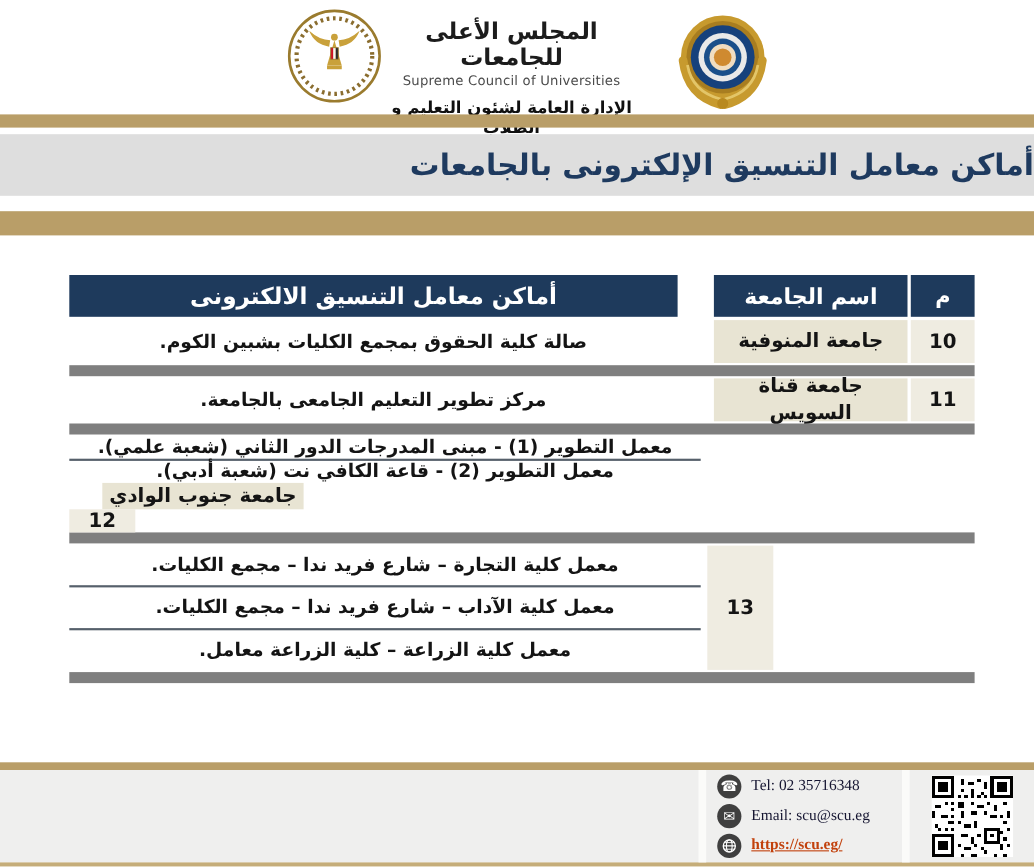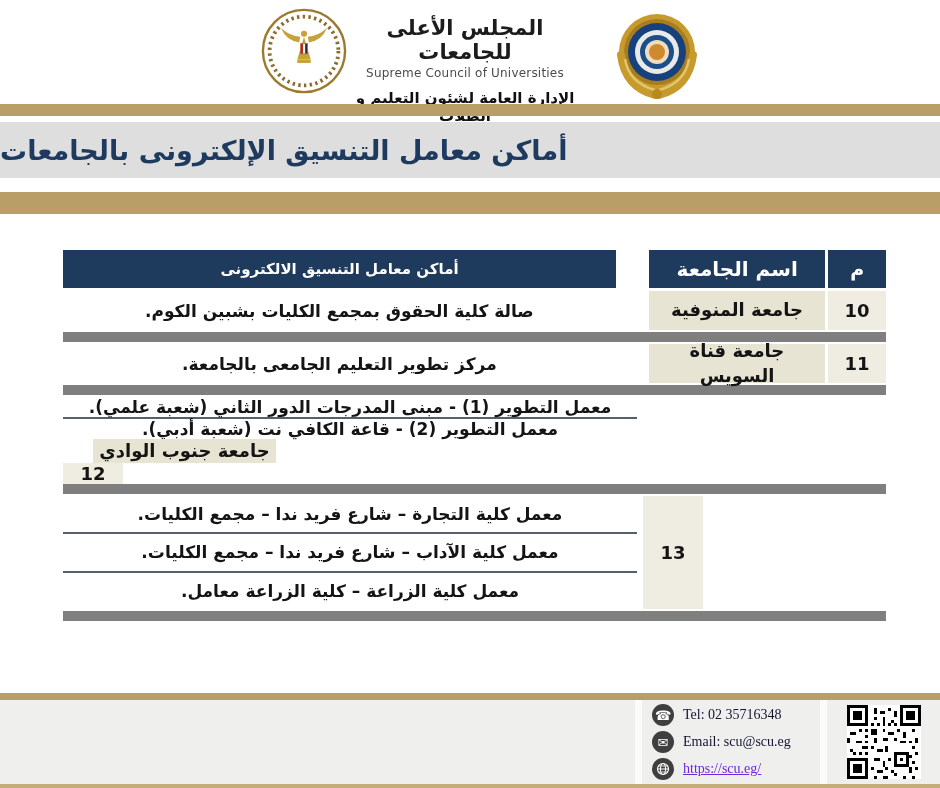--- a/index.html
+++ b/index.html
@@ -18,36 +18,36 @@
   .ministry-logo { position:absolute; left:261px; top:5px; width:86px; height:92px; }
   .header-text { position:absolute; left:348px; top:16px; width:234px; text-align:center; }
   .org-ar  { font-size:21px; font-weight:bold; color:#1c1c1c; direction:rtl; line-height:1.15; }
   .org-en  { font-size:12px; color:#4b4b4b; margin-top:2px; letter-spacing:.2px; }
   .dept-ar { font-size:15px; font-weight:bold; color:#101010; direction:rtl; margin-top:9px; }
   .scu-logo { position:absolute; left:611px; top:9px; width:92px; height:92px; }
 
   
   .tanbar1 { position:absolute; top:104px; left:0; width:100%; height:12px; background:#b99e68; }
   .banner  { position:absolute; top:122px; left:0; width:100%; height:56px; background:#dedede;
-             display:flex; align-items:center; justify-content:flex-start; }
+             display:flex; align-items:center; justify-content:flex-end; }
   .banner-text { font-size:27px; font-weight:bold; color:#1e3a5f; direction:rtl; }
   .tanbar2 { position:absolute; top:192px; left:0; width:100%; height:22px; background:#b99e68; }
 
   
   .uni-table { position:absolute; top:250px; left:63px; width:823px; }
   .t-row { display:flex; width:100%; }
   .c-loc { width:574px; }
   .c-uni { width:183px;margin-left:30px; }
   .c-num { width:60px;  }
   .c-gap { width:3px; background:transparent; }
 
   .t-head { height:38px; margin-bottom:3px; }
   .t-head .cell { background:#1e3a5c; color:#ffffff; display:flex; align-items:center; justify-content:center;
                   font-weight:bold; direction:rtl; }
-  .t-head .c-loc { font-size:15px; }
+  .t-head .c-loc { font-size:21px; }
   .t-head .c-uni { font-size:20px; }
   .t-head .c-num { font-size:19px; }
 
   .t-group .c-loc { background:#ffffff; display:flex; flex-direction:column; }
   .loc-line { flex:1; display:flex; align-items:center; justify-content:center;
               font-size:17px; font-weight:bold; color:#141414; direction:rtl; padding:0 10px; }
   .loc-line:not(:last-child) { border-bottom:2px solid #56606b; }
   .t-group .c-uni { background:#e8e4d3; display:flex; align-items:center; justify-content:center;
                     font-size:18px; font-weight:bold; color:#141414; direction:rtl; text-align:center; padding:0 6px; line-height:1.35; }
   .t-group .c-num { background:#efece1; display:flex; align-items:center; justify-content:center;
@@ -62,21 +62,21 @@
   .f-tan    { height:7px;  background:#b99e68; }
   .f-band   { height:84px; background:#efefee; display:flex; }
   .f-bottom { height:4px;  background:#c5ad79; }
   .f-left { flex:1; }
   .f-div  { width:7px; background:#fbfbf9; }
   .contact { width:178px; display:flex; flex-direction:column; justify-content:center; gap:5px; padding:4px 2px 4px 10px; }
   .c-row { display:flex; align-items:center; gap:9px; }
   .c-icon { width:22px; height:22px; border-radius:50%; background:#3f3f3f; color:#fff;
             display:flex; align-items:center; justify-content:center; font-size:13px; flex:none; line-height:1; }
   .c-text { font-family:"Liberation Serif", serif; font-weight:normal; font-size:14px; color:#141430; white-space:nowrap; }
-  .c-link { font-family:"Liberation Serif", serif; font-weight:normal; font-size:14px; color:#6d28d9;
+  .c-link { font-family:"Liberation Serif", serif; font-weight:bold; font-size:14px; color:#c2410c;
             text-decoration:underline; white-space:nowrap; }
   .qr-panel { width:113px; display:flex; align-items:center; justify-content:center; }
   .qr-svg { width:74px; height:74px; background:#fff; display:block; }
 </style>
 </head>
 <body>
 
 <div class="page">
 
   <div class="header">

